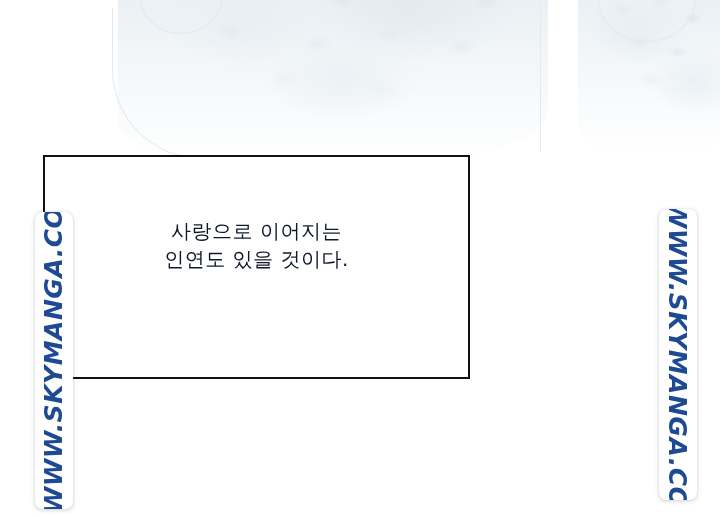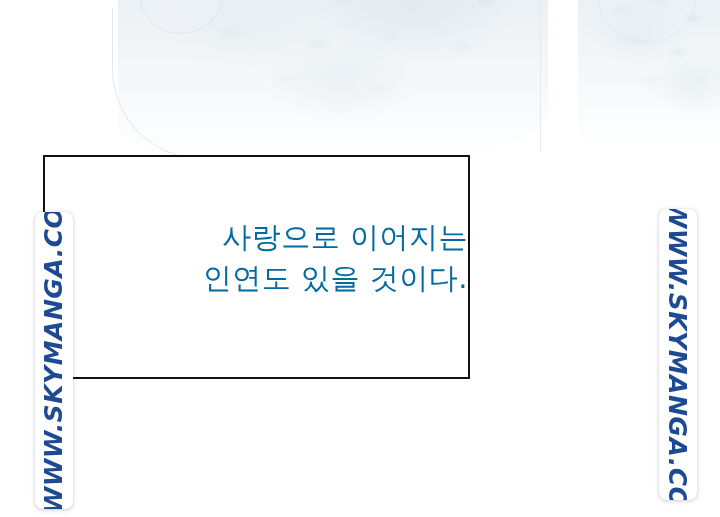--- a/index.html
+++ b/index.html
@@ -131,24 +131,24 @@
     background: #ffffff;
     border: 2.5px solid #111111;
     box-sizing: border-box;
   }
 
   .dialogue-text {
     position: absolute;
     left: 0;
     right: 0;
     top: 60px;
-    text-align: right;
-    color: #0369a1;
+    text-align: center;
+    color: #0f172a;
     font-family: "DejaVu Sans", "Liberation Sans", sans-serif;
-    font-size: 29px;
+    font-size: 20px;
     line-height: 1.42;
     letter-spacing: 0.5px;
     white-space: pre-line;
     font-weight: 400;
   }
 
   
   .watermark {
     position: absolute;
     background: #ffffff;

